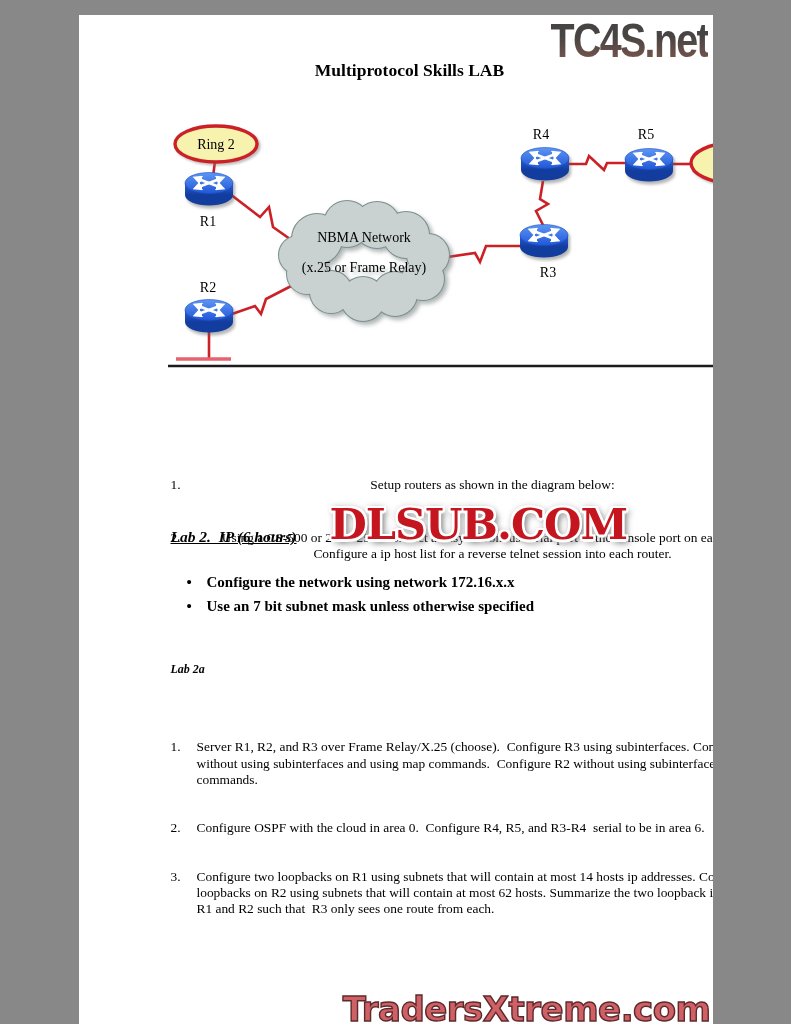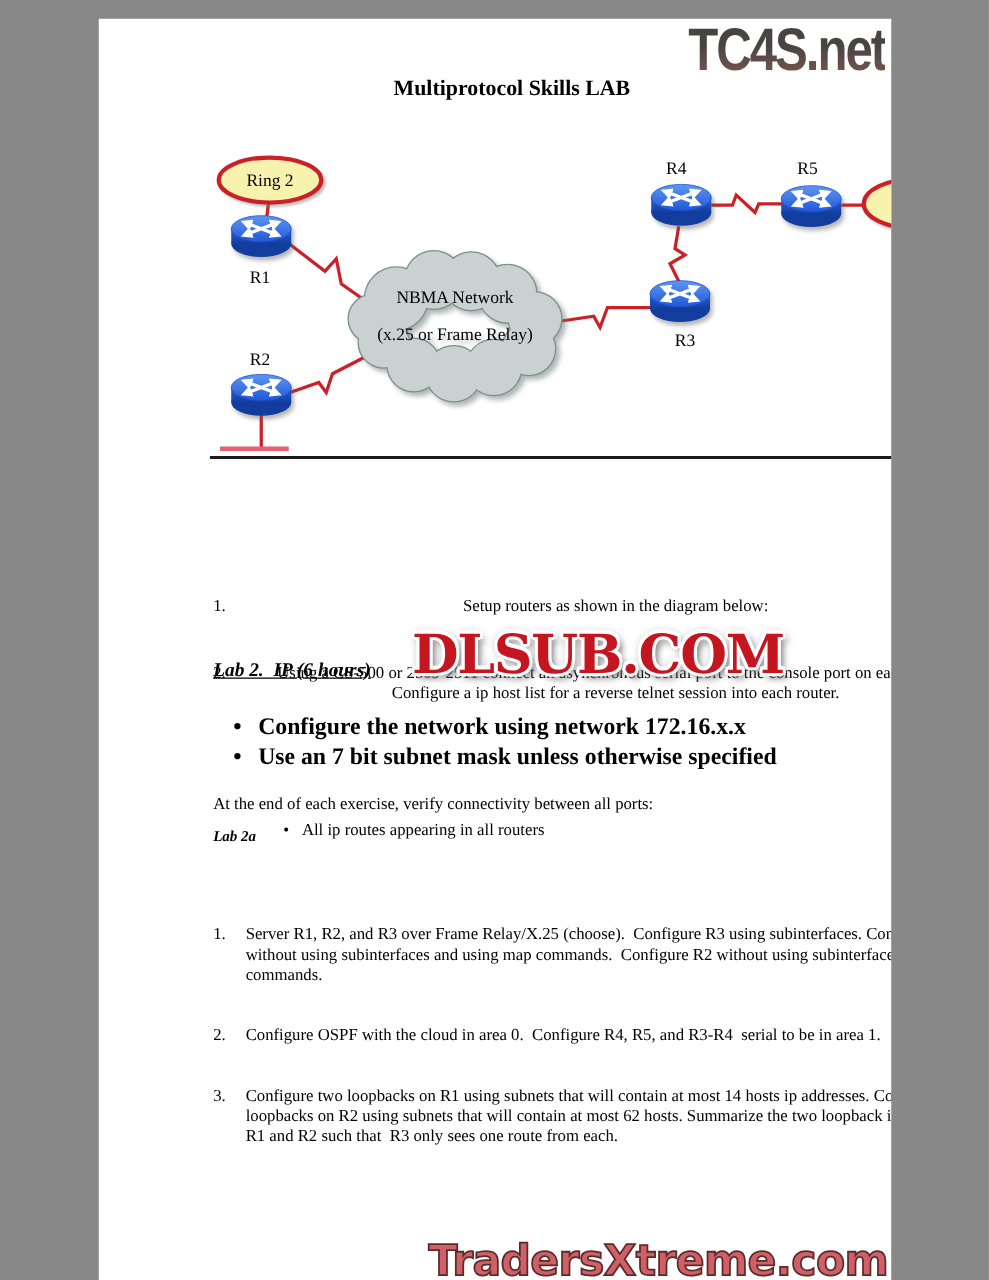--- a/index.html
+++ b/index.html
@@ -52,21 +52,21 @@
   }
   .num-list{
     position:absolute;left:92px;width:618px;margin:0;padding:0;list-style:none;
     font-size:13.4px;line-height:16.2px;white-space:pre-wrap;counter-reset:n;
   }
   .num-list li{counter-increment:n;position:relative;padding-left:26px;}
   .num-list li::before{content:counter(n) ".";position:absolute;left:0;}
   .list-lab1{top:430px;text-align:center;} .list-lab1 li{margin-bottom:4px;}
   .list-lab2a{top:692px;}
   .bold-bullets{position:absolute;left:108px;top:559px;font-weight:bold;
-    font-size:19px;line-height:16px;}
+    font-size:15px;line-height:16px;}
   .bold-bullets .bullet-line{position:relative;padding-left:20px;margin-bottom:8px;}
   .bullet-line::before{content:"\2022";position:absolute;left:0;}
   .verify-intro{position:absolute;left:92px;top:620px;font-size:13.4px;}
   .sub-bullets{position:absolute;left:148px;top:640px;font-size:13.4px;line-height:18px;}
   .sub-bullets .bullet-line{position:relative;padding-left:15px;}
   
   .diagram{position:absolute;top:0;left:0;}
   .diagram text{font-family:"Liberation Serif",serif;font-size:14px;fill:#000;}
   .link{stroke:#cc2027;stroke-width:2.6;fill:none;}
   .cloud-shadow{filter:drop-shadow(3px 3px 2px rgba(110,120,120,.55));}
@@ -182,28 +182,26 @@
 
   <div class="dlsub">DLSUB.COM</div>
 
   <div class="h-lab h-lab2">Lab 2.  IP (6 hours)</div>
 
   <div class="bold-bullets">
     <div class="bullet-line">Configure the network using network 172.16.x.x</div>
     <div class="bullet-line">Use an 7 bit subnet mask unless otherwise specified</div>
   </div>
 
-  <div class="verify-intro">At the end of each exercise, verify connectivity between all ports:</div>
 
   <div class="sub-bullets">
-    <div class="bullet-line">All ip routes appearing in all routers</div>
   </div>
 
   <div class="h-lab2a">Lab 2a</div>
   <ol class="num-list list-lab2a">
     <li>Server R1, R2, and R3 over Frame Relay/X.25 (choose).  Configure R3 using subinterfaces. Configure R1 without using subinterfaces and using map commands.  Configure R2 without using subinterfaces or map commands.</li>
-    <li>Configure OSPF with the cloud in area 0.  Configure R4, R5, and R3-R4  serial to be in area 1.</li>
+    <li>Configure OSPF with the cloud in area 0.  Configure R4, R5, and R3-R4  serial to be in area 6.</li>
     <li>Configure two loopbacks on R1 using subnets that will contain at most 14 hosts ip addresses. Configure two loopbacks on R2 using subnets that will contain at most 62 hosts. Summarize the two loopback interfaces on R1 and R2 such that  R3 only sees one route from each.</li>
   </ol>
 
   <div class="traders">TradersXtreme.com</div>
 
 </div>
 
 </body></html>

